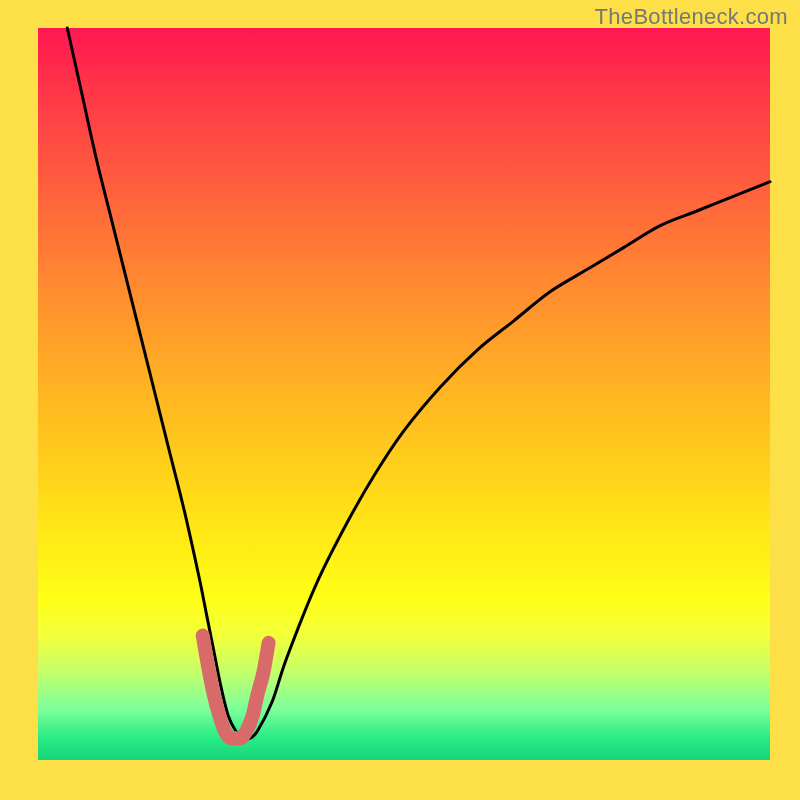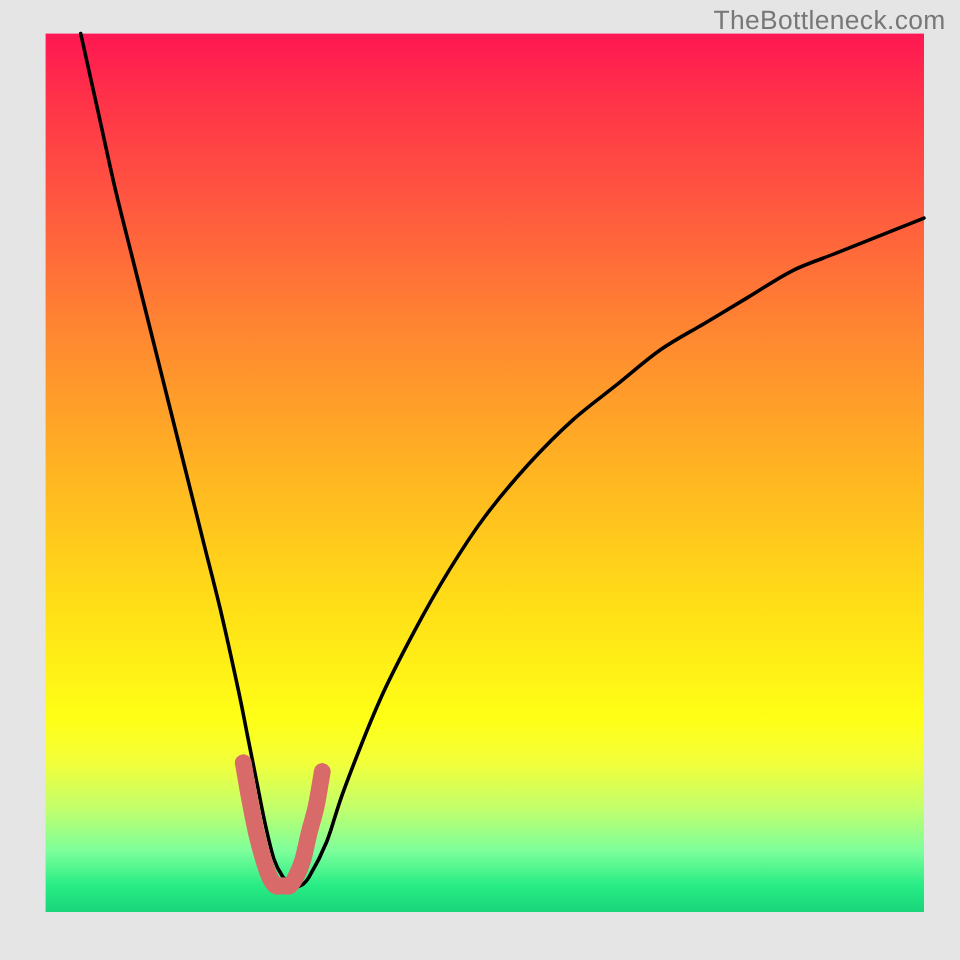--- a/index.html
+++ b/index.html
@@ -8,21 +8,21 @@
     width: 800px;
     height: 800px;
     overflow: hidden;
     background: #000;
     font-family: Arial, Helvetica, sans-serif;
   }
   .frame {
     position: relative;
     width: 800px;
     height: 800px;
-    background: #e5e5e5;
+    background: #fde047;
   }
   .plot-area {
     position: absolute;
     left: 38px;
     top: 28px;
     width: 732px;
     height: 732px;
     background: linear-gradient(to bottom,
       #ff1752 0%,
       #ff3448 8%,

